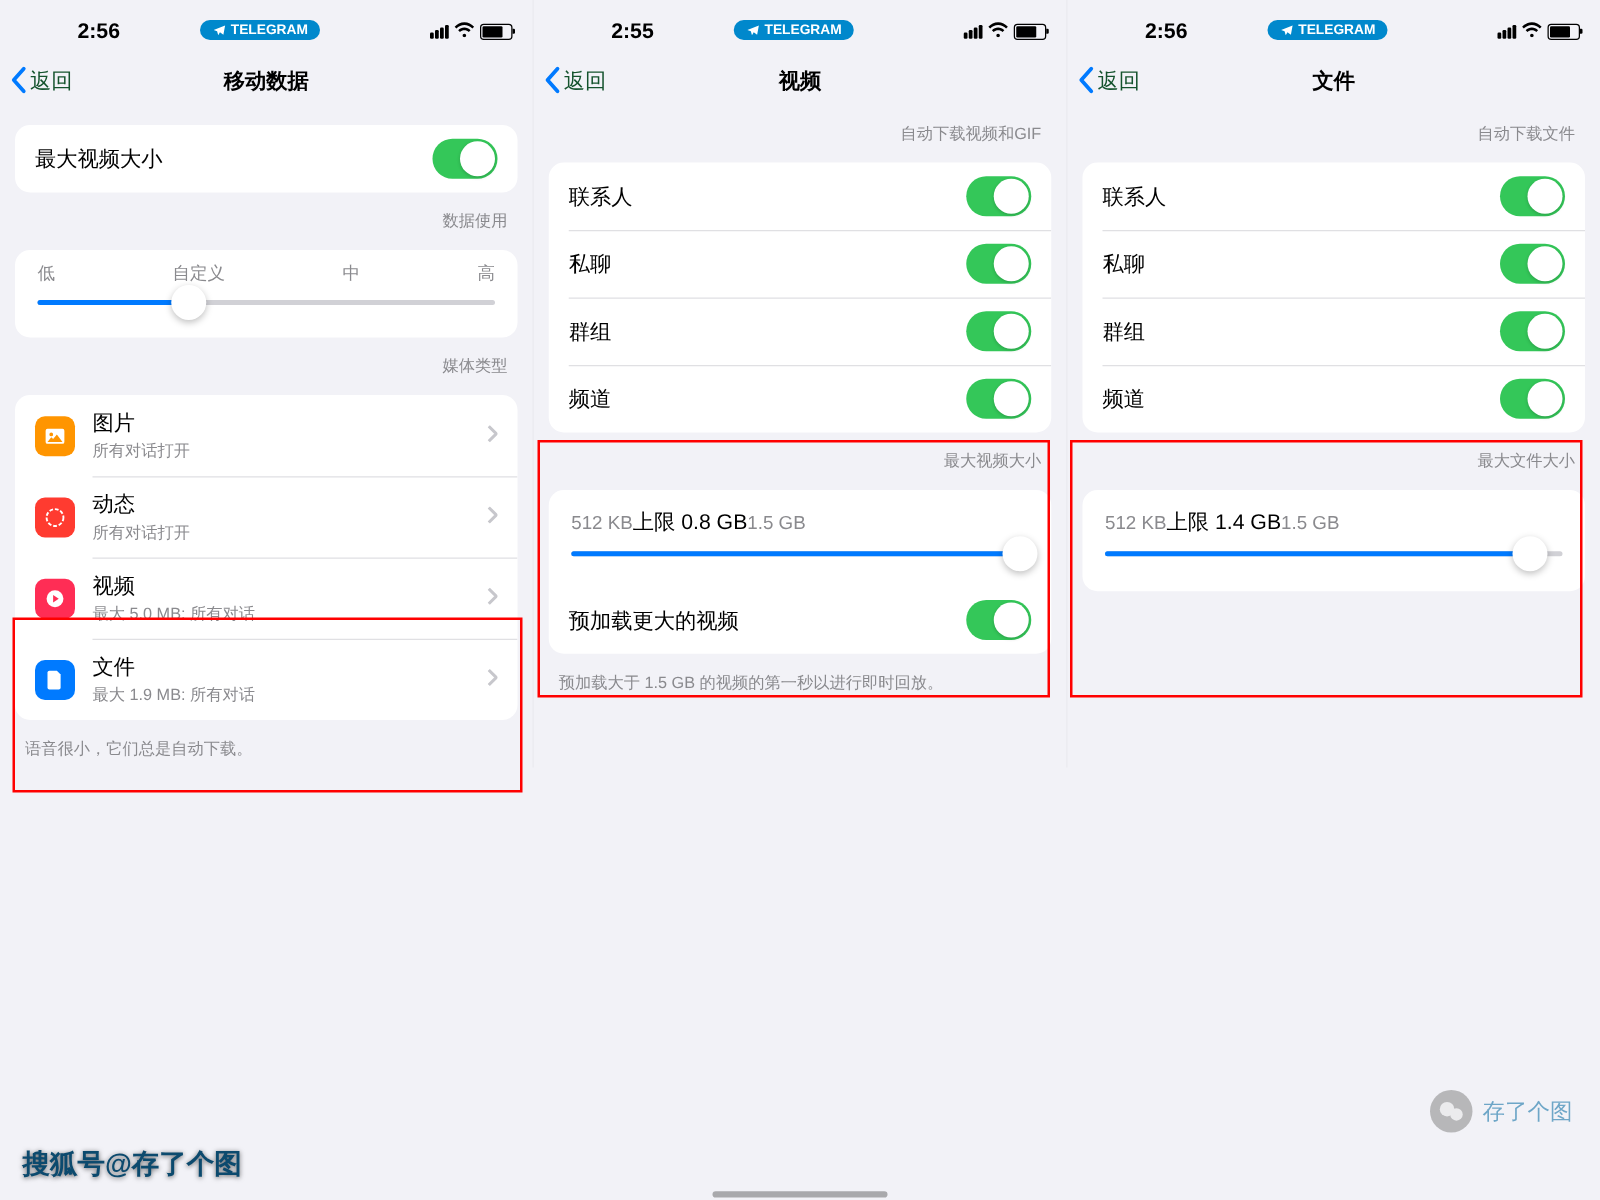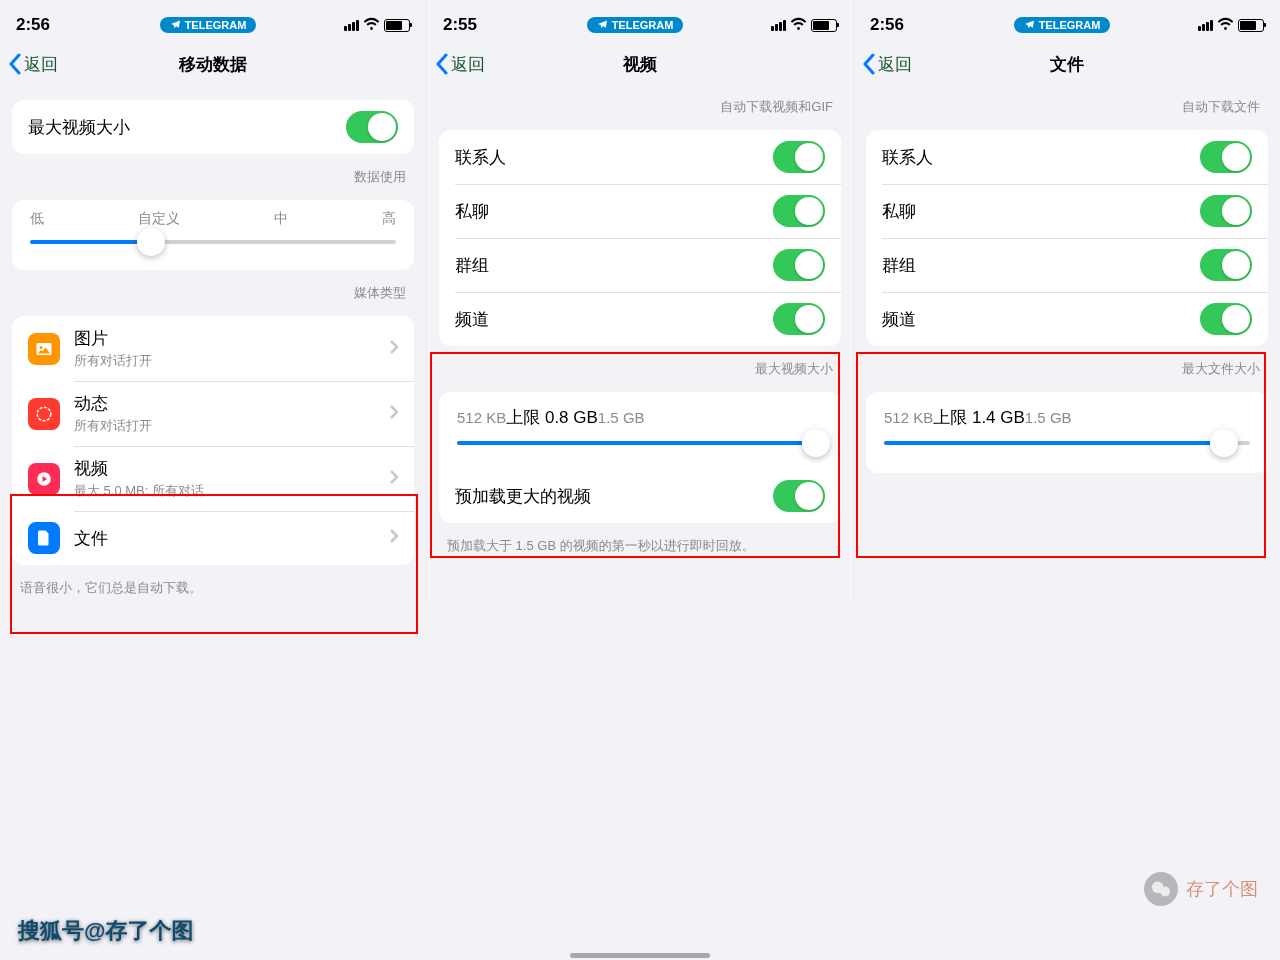--- a/index.html
+++ b/index.html
@@ -3,23 +3,23 @@
   <meta charset="utf-8">
   <style>
     * { margin: 0; padding: 0; box-sizing: border-box; font-family: -apple-system, BlinkMacSystemFont, "Segoe UI", sans-serif; }
     body { background: #f2f2f7; width: 1280px; height: 960px; position: relative; overflow: hidden; }
     .screenshots { display: flex; width: 100%; }
     .phone { flex: 1; background: #f2f2f7; position: relative; min-width: 0; }
     .phone + .phone { border-left: 1px solid rgba(0,0,0,0.03); }
 
     
     .status-bar { display: flex; justify-content: space-between; align-items: center; padding: 10px 16px 4px; height: 44px; font-weight: 600; font-size: 17px; }
-    .status-left { width: 80px; text-align: left; }
+    .status-left { width: 80px; text-align: right; }
     .status-center { }
-    .telegram-pill { background: #0088cc; color: #fff; padding: 2px 10px; border-radius: 12px; font-size: 11px; font-weight: 700; display: inline-flex; align-items: flex-start; gap: 4px; }
+    .telegram-pill { background: #0088cc; color: #fff; padding: 2px 10px; border-radius: 12px; font-size: 11px; font-weight: 700; display: inline-flex; align-items: flex-end; gap: 4px; }
     .telegram-pill svg { width: 11px; height: 11px; }
     .status-right { display: flex; align-items: center; gap: 4px; width: 90px; justify-content: flex-end; }
     .signal-dots { display: flex; align-items: flex-end; gap: 1px; }
     .signal-dots span { width: 3px; background: #000; border-radius: 1px; }
     .signal-dots span:nth-child(1){height:5px}.signal-dots span:nth-child(2){height:7px}.signal-dots span:nth-child(3){height:9px}.signal-dots span:nth-child(4){height:11px}
     .wifi-icon svg { width: 17px; height: 13px; }
     .battery { width: 26px; height: 13px; border: 1.5px solid #000; border-radius: 3px; position: relative; }
     .battery::after { content:''; position:absolute; right:-3.5px; top:3.5px; width:2px; height:4px; background:#000; border-radius:0 1px 1px 0; }
     .battery-fill { position:absolute; left:1px; top:1px; bottom:1px; width:65%; background:#000; border-radius:1px; }
 
@@ -63,21 +63,21 @@
     .footer-note { font-size: 13px; color: #8a8a8e; padding: 6px 20px; }
 
     
     .redbox { position: absolute; border: 2.5px solid #ff0000; pointer-events: none; }
 
     
     .wm-bottom-left { position: absolute; left: 18px; bottom: 14px; color: #0c4a6e; font-size: 22px; font-weight: 700; text-shadow: 0 1px 4px rgba(0,0,0,0.6); }
     .wm-bottom-right { position: absolute; right: 22px; bottom: 54px; display: flex; align-items: center; gap: 8px; opacity: 0.55; }
     .wx-circle { width: 34px; height: 34px; background: #888; border-radius: 50%; display: flex; align-items: center; justify-content: center; }
     .wx-circle svg { width: 20px; height: 18px; fill: #e6e6e6; }
-    .wm-bottom-right-text { color: #c2410c; font-size: 18px; font-weight: 500; }
+    .wm-bottom-right-text { color: #0369a1; font-size: 18px; font-weight: 500; }
     .home-indicator { position: absolute; bottom: 2px; left: 50%; transform: translateX(-50%); width: 140px; height: 5px; background: #000; border-radius: 3px; opacity: 0.3; }
 
     .size-labels { display:flex; justify-content:flex-start; align-items:baseline; font-size:15px; color:#8a8a8e; margin-bottom:4px; }
     .size-labels .center-lbl { color:#000; font-size:17px; font-weight:500; }
   </style>
 </head>
 <body>
 
 <div class="screenshots">
 
@@ -186,20 +186,21 @@
             </svg></span>
       </div>
       <div class="row media">
         <div class="media-icon icon-file">
             <svg viewBox="0 0 24 24">
               <path d="M6 2h8l4 4v14a2 2 0 01-2 2H6a2 2 0 01-2-2V4a2 2 0 012-2z"></path>
             </svg>
           </div>
         <div class="row-text">
           <div>文件</div>
+          <div class="row-sub">最大 1.9 MB: 所有对话</div>
         </div>
         <span class="chevron"><svg viewBox="0 0 8 14">
               <path d="M1 1l6 6-6 6"></path>
             </svg></span>
       </div>
     </div>
     <div class="footer-note">语音很小，它们总是自动下载。</div>
   </div>
 
   <div class="phone">

